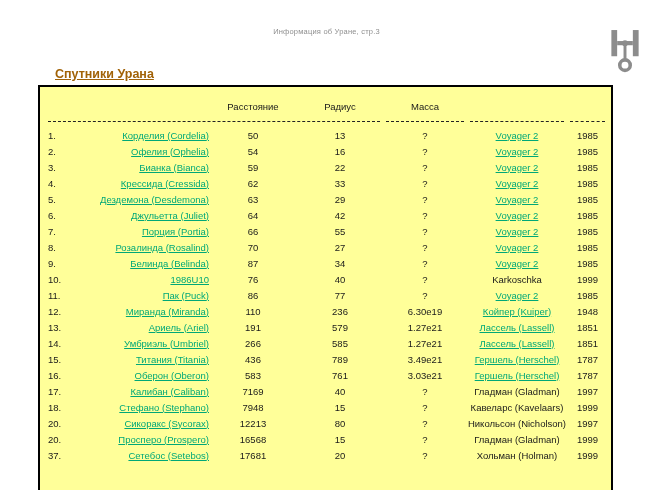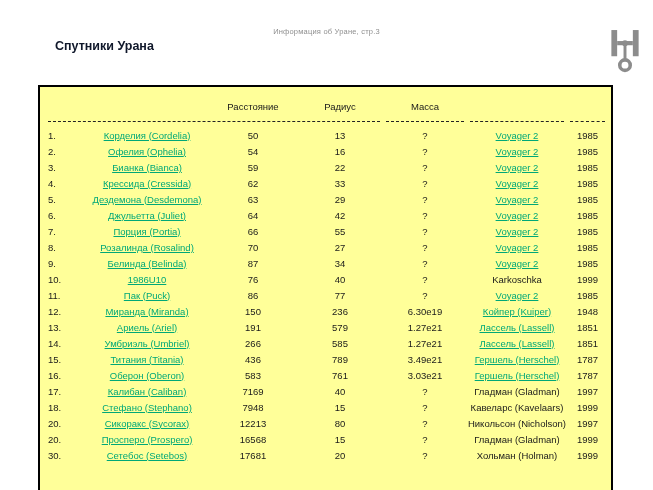--- a/index.html
+++ b/index.html
@@ -10,38 +10,38 @@
   html,body{background:#fff;}
   body{font-family:"Liberation Sans",sans-serif;color:var(--text);}
   .page{position:relative;width:653px;height:490px;background:var(--page-bg);overflow:hidden;margin-top:23px;}
 
   .page-header{position:absolute;top:4px;left:0;width:100%;text-align:center;
     font-size:7.5px;color:var(--muted);letter-spacing:.2px;}
 
   .uranus-logo{position:absolute;top:6px;right:12px;width:32px;height:44px;}
   .uranus-logo svg{display:block;width:100%;height:100%;}
 
-  .title{position:absolute;top:16px;left:55px;font-size:12.5px;font-weight:bold;color:#0f172a;}
+  .title{position:absolute;top:44px;left:55px;font-size:12.5px;font-weight:bold;color:#a16207;text-decoration:underline;}
 
   .panel{position:absolute;top:62px;left:38px;width:575px;height:410px;
     background:var(--table-bg);border:2px solid var(--table-border);
     padding:10px 3px 6px 5px;}
 
   table{border-collapse:collapse;table-layout:fixed;width:563px;font-size:9.5px;color:#1a1a1a;}
   th,td{font-weight:normal;white-space:nowrap;overflow:visible;padding:0;}
   col.c-num{width:32px;} col.c-name{width:132px;} col.c-dist{width:88px;}
   col.c-rad{width:86px;} col.c-mass{width:84px;} col.c-disc{width:100px;} col.c-year{width:41px;}
 
   thead tr.h1 th, thead tr.h2 th{height:18px;text-align:center;vertical-align:middle;}
   thead th.left{text-align:left;padding-left:8px;}
   tr.sep-row td{height:12px;vertical-align:middle;}
   .dash{height:0;border-top:1px dashed #222;margin:0 3px;}
   tbody td{height:16px;vertical-align:middle;text-align:center;}
   td.c-num{text-align:left;padding-left:3px;}
-  td.c-name{text-align:center;padding-left:8px;}
+  td.c-name{text-align:right;padding-left:8px;}
   .lnk{color:var(--link);text-decoration:underline;cursor:pointer;}
   .plain{color:#1a1a1a;text-decoration:none;}
 </style>
 </head>
 <body>
 
 <div class="page">
 
   <div class="page-header">Информация об Уране, стр.3</div>
 
@@ -192,21 +192,21 @@
     <td class="c-name"><a class="lnk">Пак (Puck)</a></td>
     <td>86</td>
     <td>77</td>
     <td>?</td>
     <td><a class="disc lnk">Voyager 2</a></td>
     <td>1985</td>
   </tr>
           <tr>
     <td class="c-num">12.</td>
     <td class="c-name"><a class="lnk">Миранда (Miranda)</a></td>
-    <td>150</td>
+    <td>110</td>
     <td>236</td>
     <td>6.30e19</td>
     <td><a class="disc lnk">Койпер (Kuiper)</a></td>
     <td>1948</td>
   </tr>
           <tr>
     <td class="c-num">13.</td>
     <td class="c-name"><a class="lnk">Ариель (Ariel)</a></td>
     <td>191</td>
     <td>579</td>
@@ -271,21 +271,21 @@
           <tr>
     <td class="c-num">20.</td>
     <td class="c-name"><a class="lnk">Просперо (Prospero)</a></td>
     <td>16568</td>
     <td>15</td>
     <td>?</td>
     <td><a class="disc plain">Гладман (Gladman)</a></td>
     <td>1999</td>
   </tr>
           <tr>
-    <td class="c-num">30.</td>
+    <td class="c-num">37.</td>
     <td class="c-name"><a class="lnk">Сетебос (Setebos)</a></td>
     <td>17681</td>
     <td>20</td>
     <td>?</td>
     <td><a class="disc plain">Хольман (Holman)</a></td>
     <td>1999</td>
   </tr>
         </tbody>
     </table>
   </div>

